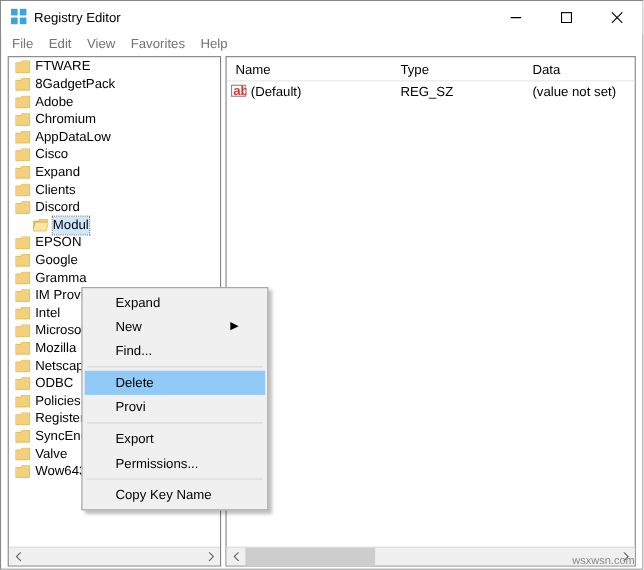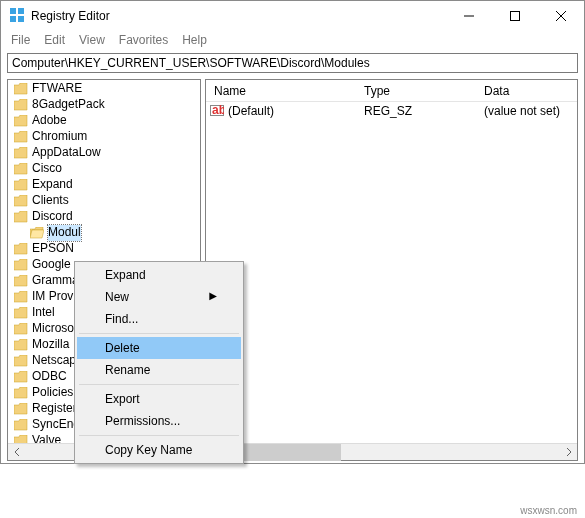--- a/index.html
+++ b/index.html
@@ -1,17 +1,17 @@
 <!DOCTYPE html>
 <html><head>
 <meta charset="utf-8">
 <style>
   * { box-sizing: border-box; font-family: "Segoe UI", Tahoma, sans-serif; font-size: 12px; color: #000; }
   body { margin: 0; background: #fff; width: 585px; height: 518px; overflow: hidden; position: relative; }
-  .window { width: 585px; height: 464px; border: 1px solid #8a8a8a; display: flex; flex-direction: column; background: #fff; }
+  .window { width: 585px; height: 518px; border: 1px solid #8a8a8a; display: flex; flex-direction: column; background: #fff; }
 
   .titlebar { display: flex; align-items: center; height: 30px; background: #fff; }
   .titlebar .icon { margin: 0 6px 0 8px; }
   .titlebar .title { flex: 1; font-size: 12px; color: #000; }
   .caption { width: 46px; height: 30px; display: flex; align-items: center; justify-content: center; }
 
   .menubar { display: flex; gap: 14px; padding: 2px 10px 4px 10px; }
   .menubar span { font-size: 12px; color: #737373; }
 
   .address { margin: 2px 6px 6px 6px; border: 1px solid #7a7a7a; padding: 2px 4px; font-size: 12px; height: 20px; display: flex; align-items: center; }
@@ -84,21 +84,20 @@
   </div>
 
   <div class="menubar">
     <span>File</span>
     <span>Edit</span>
     <span>View</span>
     <span>Favorites</span>
     <span>Help</span>
   </div>
 
-  <div class="address">Computer\HKEY_CURRENT_USER\SOFTWARE\Discord\Modules</div>
 
   <div class="content">
     <div class="tree">
       <div class="tree-items">
           <div class="tree-item">
             <span class="folder">
               <svg width="14" height="12">
                 <path d="M0 2 L5 2 L6 0 L13 0 L13 11 L0 11 Z" fill="#f3d17c" stroke="#c9a227" stroke-width="0.5"></path>
               </svg>
             </span>
@@ -351,21 +350,21 @@
       <span class="ctx-arrow">▶</span>
     </div>
   <div class="ctx-item">
       <span>Find...</span>
     </div>
   <div class="ctx-sep"></div>
   <div class="ctx-item hover">
       <span>Delete</span>
     </div>
   <div class="ctx-item">
-      <span>Rename</span>
+      <span>Provi</span>
     </div>
   <div class="ctx-sep"></div>
   <div class="ctx-item">
       <span>Export</span>
     </div>
   <div class="ctx-item">
       <span>Permissions...</span>
     </div>
   <div class="ctx-sep"></div>
   <div class="ctx-item">

